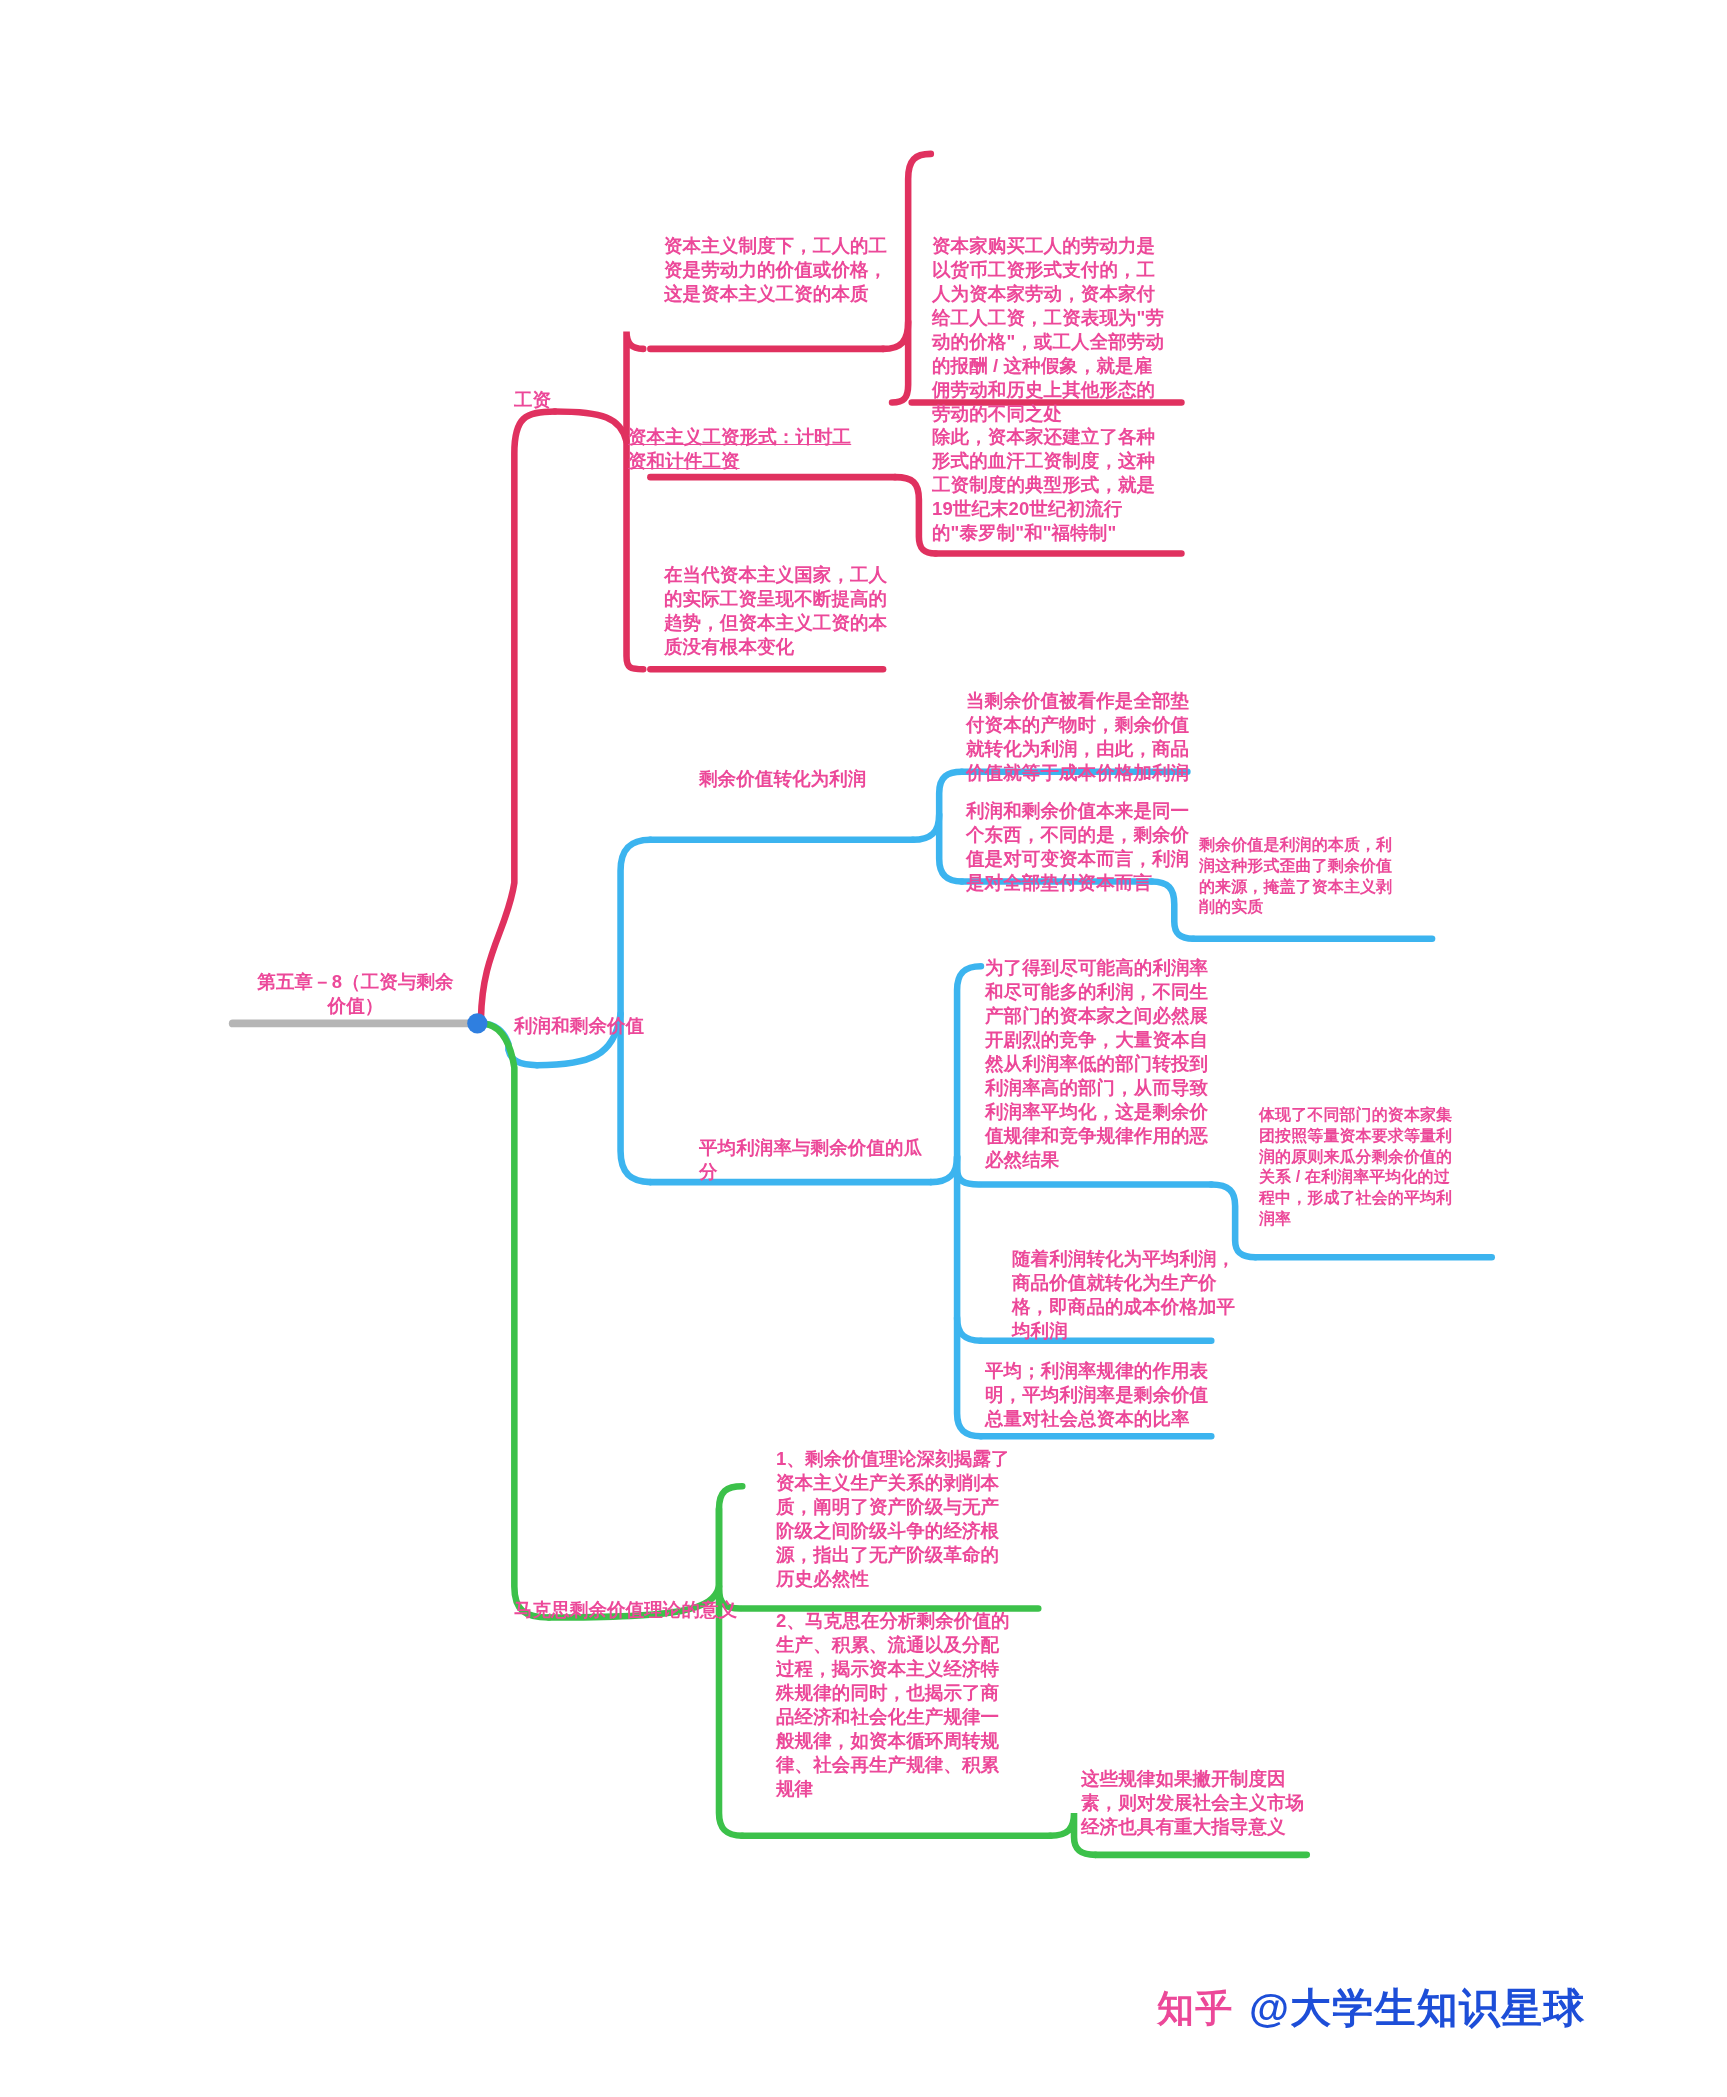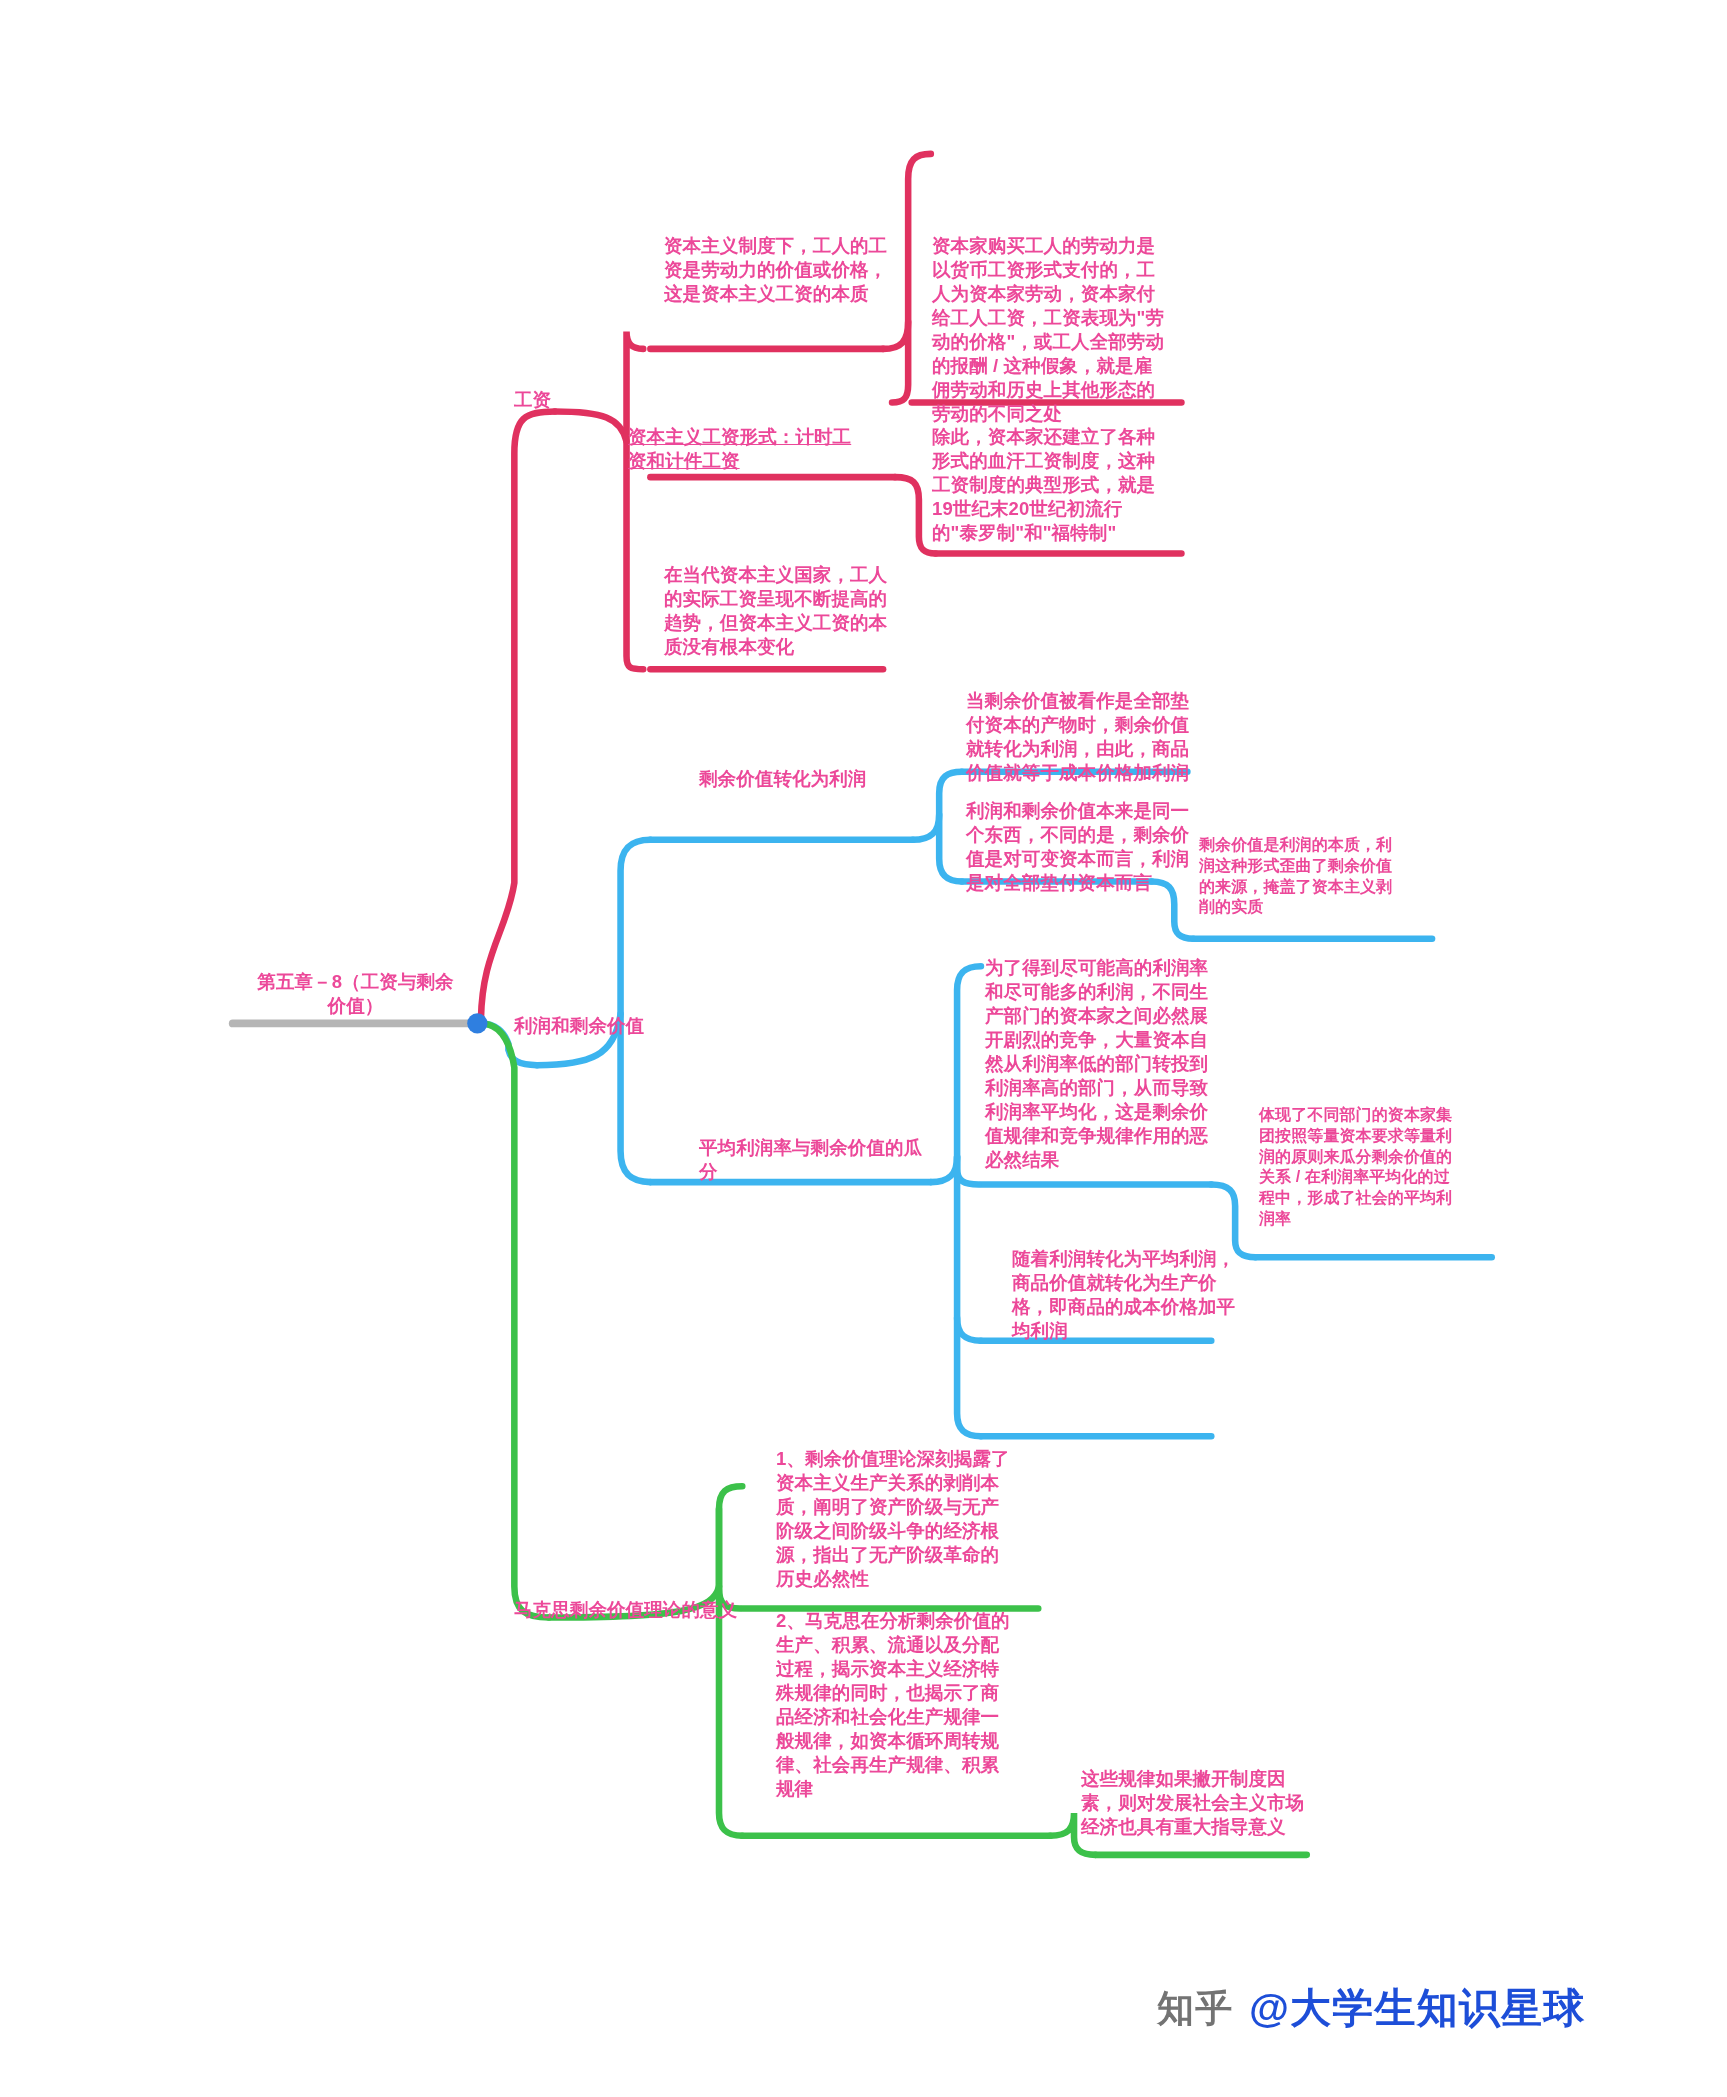--- a/index.html
+++ b/index.html
@@ -8,21 +8,21 @@
   #wires{position:absolute;left:0;top:0;width:1728px;height:2097px;}
   .node{position:absolute;color:#ec4899;font-weight:700;line-height:1.30;
         letter-spacing:0.1px;white-space:pre-wrap;}
   .root{font-size:18.5px;text-align:center;line-height:1.32;}
   .lvl1{font-size:18.5px;}
   .lvl2{font-size:18.5px;}
   .lvl3{font-size:18.5px;}
   .lvl4{font-size:16px;}
   .watermark{position:absolute;display:flex;align-items:center;gap:15.5px;
              color:#b9b9b9;font-size:41px;font-weight:700;letter-spacing:1.2px;}
-  .wm-logo{font-size:37px;color:#737373;font-weight:700;}
+  .wm-logo{font-size:37px;color:#ec4899;font-weight:700;}
   .wm-text{font-size:41px;color:#1d4ed8;font-weight:700;}
 </style>
 </head>
 <body>
 
 <div id="stage">
 
   <svg id="wires" viewBox="0 0 2896 3516" preserveAspectRatio="none">
 
     <path d="M 390 1716 L 800 1716" stroke="#b5b5b5" stroke-width="13" fill="none" stroke-linecap="round"></path>
@@ -147,20 +147,23 @@
 润的原则来瓜分剩余价值的
 关系 / 在利润率平均化的过
 程中，形成了社会的平均利
 润率</div>
 
   <div class="node lvl3" style="left:1012px; top:1247px; width:251px;">随着利润转化为平均利润，
 商品价值就转化为生产价
 格，即商品的成本价格加平
 均利润</div>
 
+  <div class="node lvl3" style="left:985px; top:1359px; width:251px;">平均；利润率规律的作用表
+明，平均利润率是剩余价值
+总量对社会总资本的比率</div>
 
   <div class="node lvl1" style="left:514px; top:1598px; width:262px;">马克思剩余价值理论的意义</div>
 
   <div class="node lvl2" style="left:776px; top:1447px; width:251px;">1、剩余价值理论深刻揭露了
 资本主义生产关系的剥削本
 质，阐明了资产阶级与无产
 阶级之间阶级斗争的经济根
 源，指出了无产阶级革命的
 历史必然性</div>
 

